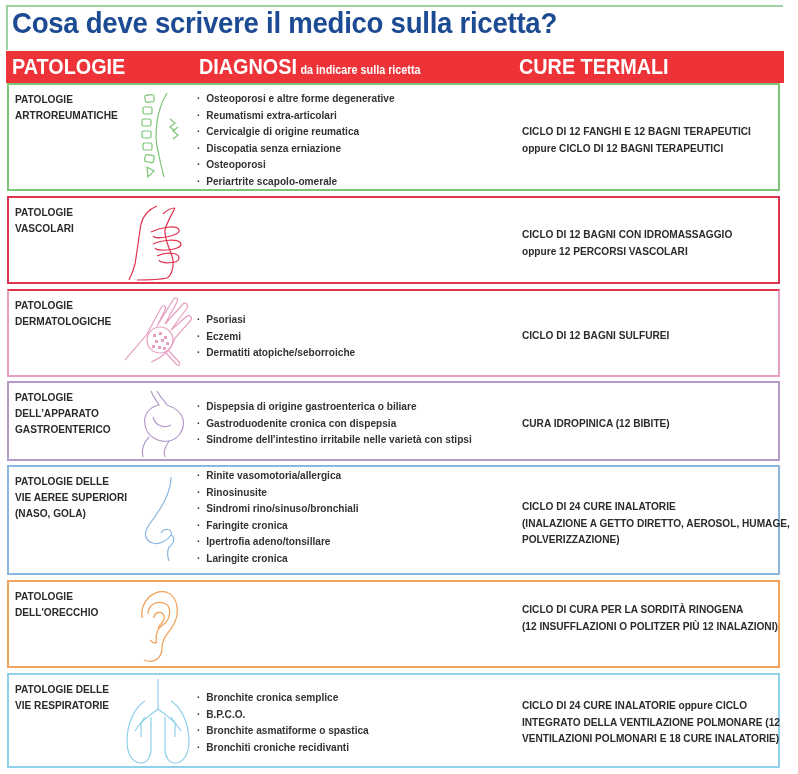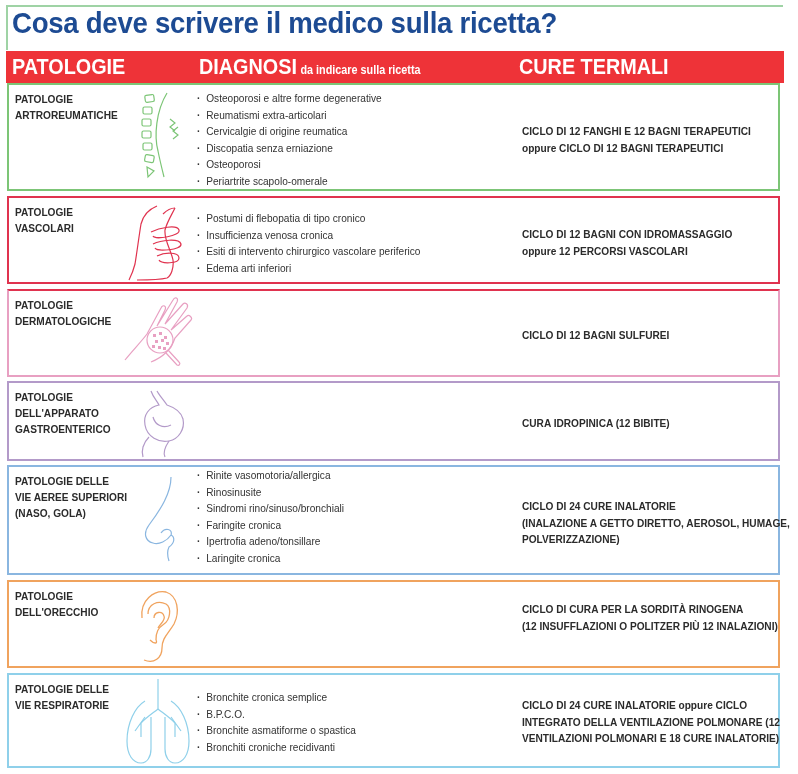--- a/index.html
+++ b/index.html
@@ -6,21 +6,21 @@
   body{width:798px;height:774px;position:relative;overflow:hidden;font-family:"Liberation Sans",sans-serif;color:#2b2b2b;}
   .frame-top{position:absolute;left:6px;top:5px;width:777px;height:2px;background:#9fd3a5;}
   .frame-left{position:absolute;left:6px;top:5px;width:2px;height:45px;background:#9fd3a5;}
   .title{position:absolute;left:12px;top:6px;font-size:30px;font-weight:bold;color:#1d4b93;letter-spacing:-0.3px;transform:scaleX(0.92);transform-origin:left top;white-space:nowrap;}
   .header-bar{position:absolute;left:6px;top:51px;width:778px;height:32px;background:#ee3338;}
   .header-bar span{position:absolute;top:3px;color:#fff;font-weight:bold;font-size:22px;white-space:nowrap;transform:scaleX(0.9);transform-origin:left top;}
   .header-bar .sub{font-size:12px;font-weight:bold;margin-left:4px;}
   .row{position:absolute;left:7px;width:773px;border:2px solid;box-sizing:border-box;background:#fff;}
   .row .pat{position:absolute;left:6px;top:6px;font-size:11px;font-weight:bold;line-height:16px;color:#2b2b2b;white-space:nowrap;transform:scaleX(0.92);transform-origin:left top;}
   .row .icon{position:absolute;}
-  .row ul{position:absolute;left:188px;margin:0;padding:0;list-style:none;font-size:11px;line-height:16.5px;color:#333;white-space:nowrap;}
+  .row ul{position:absolute;left:188px;margin:0;padding:0;list-style:none;font-size:11px;line-height:16.5px;color:#333;white-space:nowrap;font-weight:bold;}
   .row ul li{transform:scaleX(0.92);transform-origin:left top;}
   .row ul li::before{content:"·";display:inline-block;width:10px;font-weight:bold;}
   .row .cure{position:absolute;left:513px;font-size:11px;font-weight:bold;line-height:16.5px;color:#2b2b2b;white-space:nowrap;transform:scaleX(0.92);transform-origin:left top;}
 </style>
 </head>
 <body>
 
 <div class="frame-top"></div>
 <div class="frame-left"></div>
 
@@ -69,26 +69,20 @@
     <div>VASCOLARI</div>
   </div>
   <svg class="icon" style="left:118px;top:4px" width="65" height="80" viewBox="0 0 65 80" fill="none" stroke="#e0334f" stroke-width="1.2">
     <path d="M30 4 C20 8, 16 14, 14 22 C12 34, 10 50, 8 62 C6 70, 4 74, 2 78"></path>
     <path d="M48 6 C44 14, 40 20, 38 28 C37 38, 44 48, 46 58 C47 66, 44 74, 40 76 C32 78, 20 78, 10 78"></path>
     <path d="M24 30 C32 26, 50 22, 52 28 C54 34, 28 38, 26 34"></path>
     <path d="M26 42 C34 38, 52 36, 54 42 C55 48, 30 50, 28 46"></path>
     <path d="M30 54 C38 50, 52 50, 52 56 C52 62, 34 62, 32 58"></path>
     <path d="M36 12 C40 8, 44 6, 48 6"></path>
   </svg>
-  <ul style="top:12px">
-    <li>Postumi di flebopatia di tipo cronico</li>
-    <li>Insufficienza venosa cronica</li>
-    <li>Esiti di intervento chirurgico vascolare  periferico</li>
-    <li>Edema arti inferiori</li>
-  </ul>
   <div class="cure" style="top:28px">
     <div>CICLO DI 12 BAGNI CON IDROMASSAGGIO</div>
     <div>oppure 12 PERCORSI VASCOLARI</div>
   </div>
 </div>
 
 <div class="row" style="top:289px;height:88px;border-color:#e8a0c2;border-top-color:#e0334f;">
   <div class="pat">
     <div>PATOLOGIE</div>
     <div>DERMATOLOGICHE</div>
@@ -102,37 +96,47 @@
         <rect x="38" y="38" width="3" height="3"></rect>
         <rect x="43" y="42" width="3" height="3"></rect>
       <rect x="34" y="46" width="3" height="3"></rect>
         <rect x="40" y="45" width="3" height="3"></rect>
         <rect x="45" y="48" width="3" height="3"></rect>
       <rect x="31" y="51" width="3" height="3"></rect>
         <rect x="37" y="52" width="3" height="3"></rect>
         <rect x="42" y="53" width="3" height="3"></rect>
     </g>
   </svg>
+  <ul style="top:20px">
+    <li>Psoriasi</li>
+    <li>Eczemi</li>
+    <li>Dermatiti atopiche/seborroiche</li>
+  </ul>
   <div class="cure" style="top:36px">
     <div>CICLO DI 12 BAGNI SULFUREI</div>
   </div>
 </div>
 
 <div class="row" style="top:381px;height:80px;border-color:#b39ac9;">
   <div class="pat">
     <div>PATOLOGIE</div>
     <div>DELL'APPARATO</div>
     <div>GASTROENTERICO</div>
   </div>
   <svg class="icon" style="left:130px;top:6px" width="50" height="70" viewBox="0 0 50 70" fill="none" stroke="#b39ac9" stroke-width="1.2">
     <path d="M12 2 C14 8, 18 12, 20 16 C10 18, 4 26, 6 36 C8 48, 20 54, 30 52 C40 50, 46 40, 44 30 C42 22, 34 18, 28 16 C24 10, 20 6, 18 2"></path>
     <path d="M30 52 C26 58, 24 64, 26 68"></path>
     <path d="M10 48 C4 54, 2 62, 4 68"></path>
     <path d="M14 28 C16 36, 24 40, 32 36"></path>
   </svg>
+  <ul style="top:15px">
+    <li>Dispepsia di origine gastroenterica o biliare</li>
+    <li>Gastroduodenite cronica con dispepsia</li>
+    <li>Sindrome dell'intestino irritabile nelle varietà con stipsi</li>
+  </ul>
   <div class="cure" style="top:32px">
     <div>CURA IDROPINICA (12 BIBITE)</div>
   </div>
 </div>
 
 <div class="row" style="top:465px;height:110px;border-color:#8ab6e0;">
   <div class="pat">
     <div>PATOLOGIE DELLE</div>
     <div>VIE AEREE SUPERIORI</div>
     <div>(NASO, GOLA)</div>

